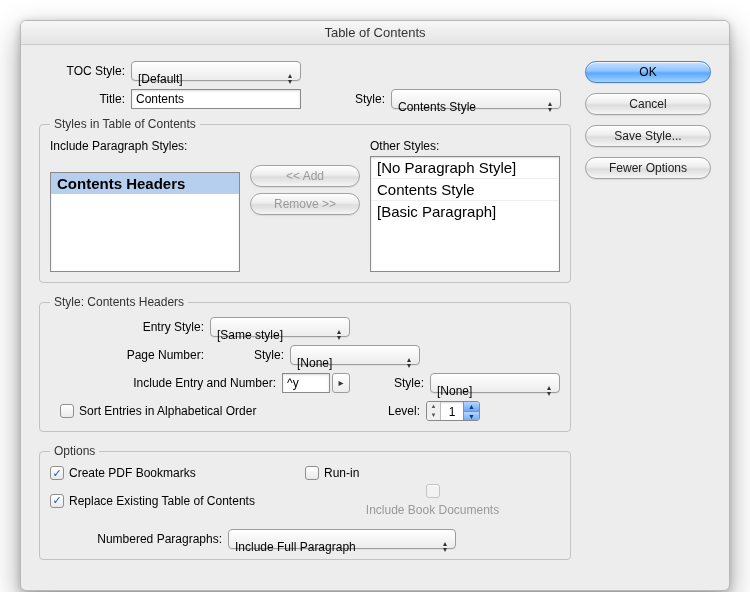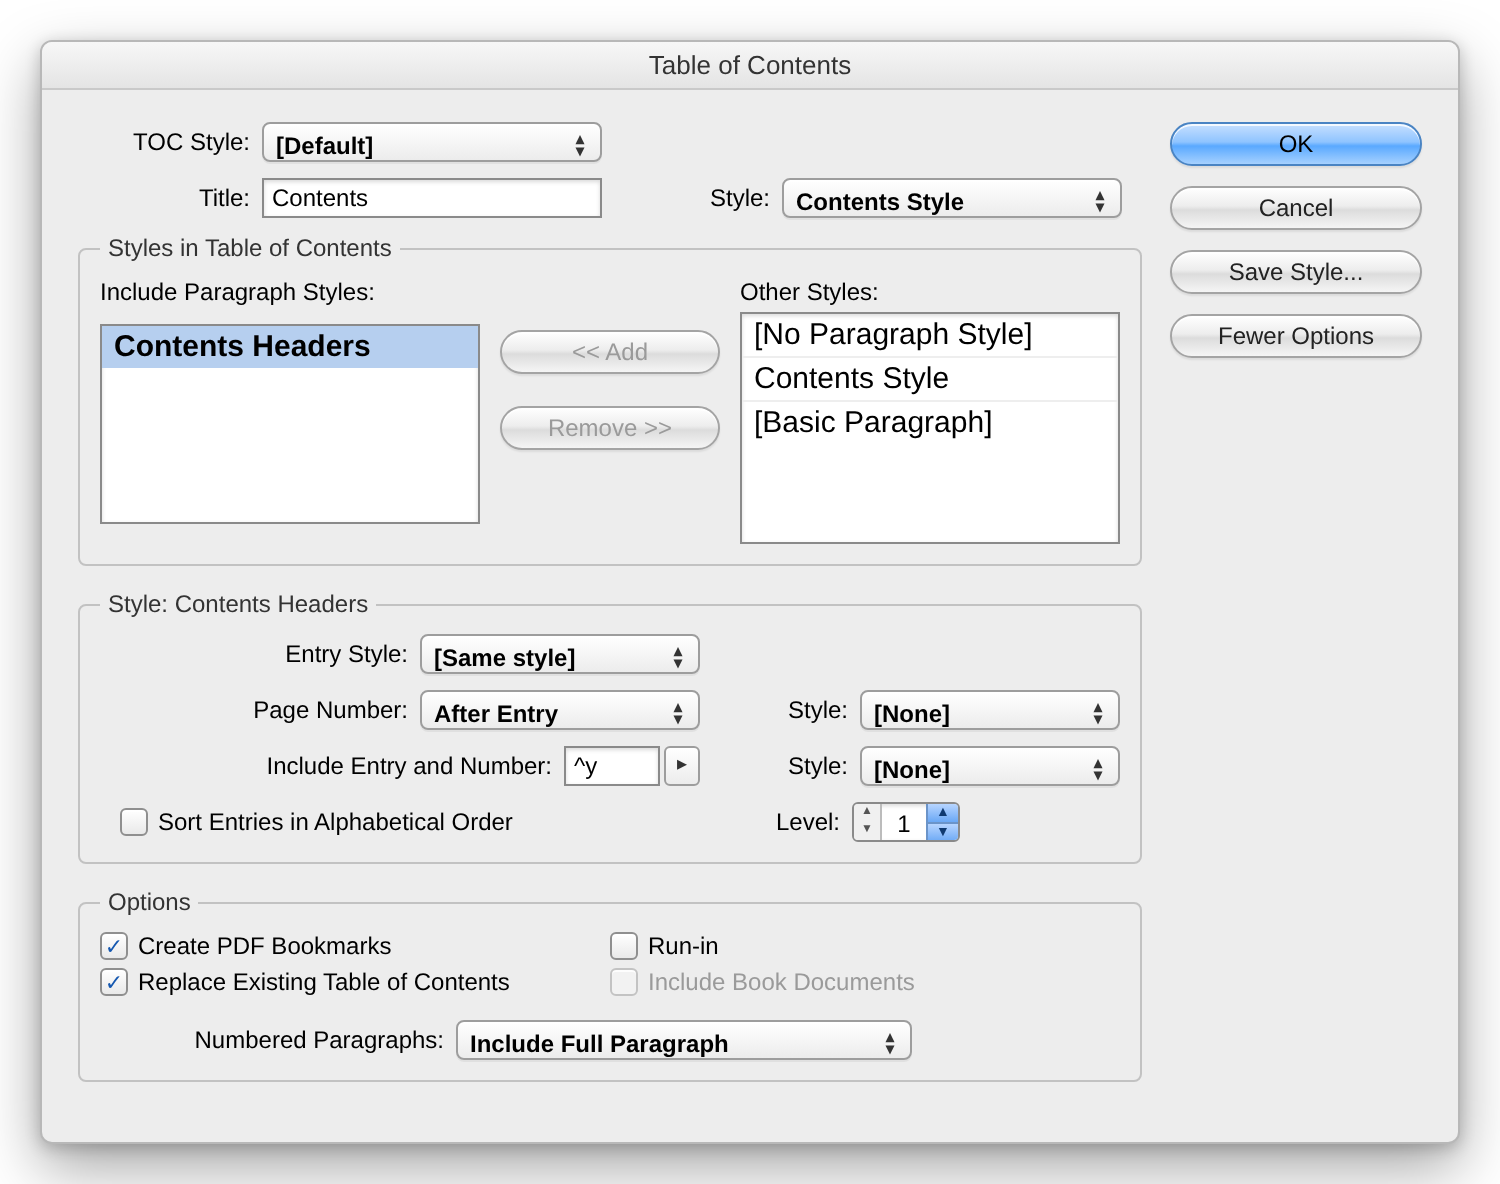--- a/index.html
+++ b/index.html
@@ -54,30 +54,30 @@
   button.aqua.primary {
     background: linear-gradient(#c7e0ff, #8fc4ff 45%, #5aa9ff 55%, #a6d1ff);
     border-color: #4a84c3;
     color: #000;
   }
   button.aqua:disabled { color: #9a9a9a; }
   .row { display: flex; align-items: center; margin-bottom: 8px; }
   .row .lbl { text-align: right; padding-right: 6px; }
   .select {
     display: inline-flex;
+    align-items: center;
     justify-content: space-between;
     height: 20px;
-    padding: 4px 4px 0 6px;
+    padding: 16px 4px 0 6px;
     background: linear-gradient(#ffffff, #ececec);
     border: 1px solid #9d9d9d;
     border-radius: 4px;
     box-shadow: inset 0 1px 0 rgba(255,255,255,0.8), 0 1px 0 rgba(0,0,0,0.05);
     font-size: 12px;
     white-space: nowrap;
-    font-weight: bold;
   }
   .select .arrows {
     width: 12px;
     text-align: center;
     line-height: 8px;
     font-size: 8px;
     color: #333;
     margin-left: 6px;
   }
   .select .arrows::before { content: "▴"; display:block; margin-bottom: -2px;}
@@ -111,33 +111,33 @@
   }
   .listbox .item { padding: 2px 6px; border-top: 1px solid #eee; }
   .listbox .item:first-child { border-top: none; }
   .listbox .item.selected {
     background: #b6cfef;
     font-weight: bold;
     border-top-color: #b6cfef;
   }
   .lists-row { display: flex; gap: 10px; align-items: flex-start; }
   .lists-col { flex: 1; }
-  .lists-mid { width: 110px; display: flex; flex-direction: column; gap: 16px; padding-top: 26px; }
+  .lists-mid { width: 110px; display: flex; flex-direction: column; gap: 6px; padding-top: 26px; }
   .lists-mid button.aqua { width: 100%; font-size: 12px; }
   .chk { display: inline-flex; align-items: center; gap: 5px; }
   .chk .box {
     width: 14px; height: 14px;
     border: 1px solid #8f8f8f;
     border-radius: 3px;
     background: linear-gradient(#fff,#e9e9e9);
     box-shadow: inset 0 1px 0 rgba(255,255,255,0.8);
     display: inline-flex; align-items: center; justify-content: center;
     font-size: 11px; color: #1558b0;
   }
-  .chk.disabled { color: #9a9a9a; }
+  .chk.disabled { color: #9a9a9a; flex-direction: column; }
   .chk.disabled .box { border-color: #c3c3c3; background: #f2f2f2; }
   .stepper {
     display: inline-flex;
     height: 20px;
     border: 1px solid #8a8a8a;
     border-radius: 3px;
     background: #fff;
     box-shadow: inset 0 1px 2px rgba(0,0,0,0.15);
     align-items: stretch;
     overflow: hidden;
@@ -186,21 +186,21 @@
         <div class="select" style="width:170px">
           <span>Contents Style</span>
           <span class="arrows"></span>
         </div>
       </div>
 
       <fieldset>
         <legend>Styles in Table of Contents</legend>
         <div class="lists-row">
           <div class="lists-col">
-            <div style="margin-bottom:9px">Include Paragraph Styles:</div>
+            <div style="margin-bottom:19px">Include Paragraph Styles:</div>
             <div class="listbox" style="height:100px">
               <div class="item selected">Contents Headers</div>
             </div>
           </div>
           <div class="lists-mid">
             <button class="aqua" disabled="">&lt;&lt; Add</button>
             <button class="aqua" disabled="">Remove &gt;&gt;</button>
           </div>
           <div class="lists-col">
             <div style="margin-bottom:3px">Other Styles:</div>
@@ -219,24 +219,20 @@
         <div class="row">
           <span class="lbl" style="width:160px">Entry Style:</span>
           <div class="select" style="width:140px">
             <span>[Same style]</span>
             <span class="arrows"></span>
           </div>
         </div>
 
         <div class="row">
           <span class="lbl" style="width:160px">Page Number:</span>
-          <div class="select" style="width:140px">
-            <span>After Entry</span>
-            <span class="arrows"></span>
-          </div>
           <span class="lbl" style="width:60px; margin-left:20px">Style:</span>
           <div class="select" style="width:130px">
             <span>[None]</span>
             <span class="arrows"></span>
           </div>
         </div>
 
         <div class="row">
           <span class="lbl" style="width:232px">Include Entry and Number:</span>
           <input class="text" style="width: 48px;" value="^y">

